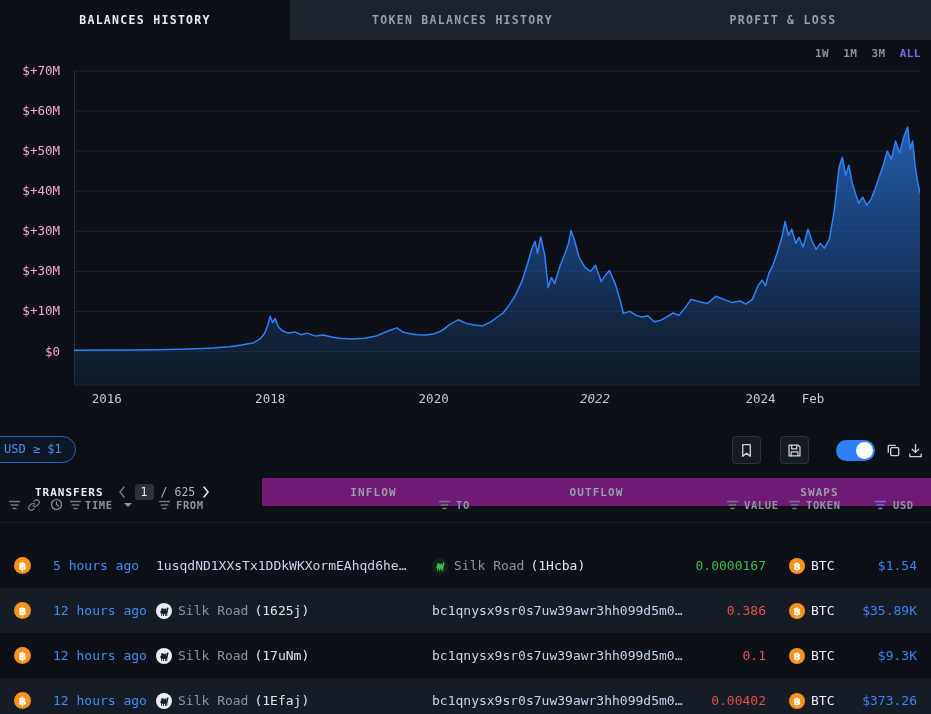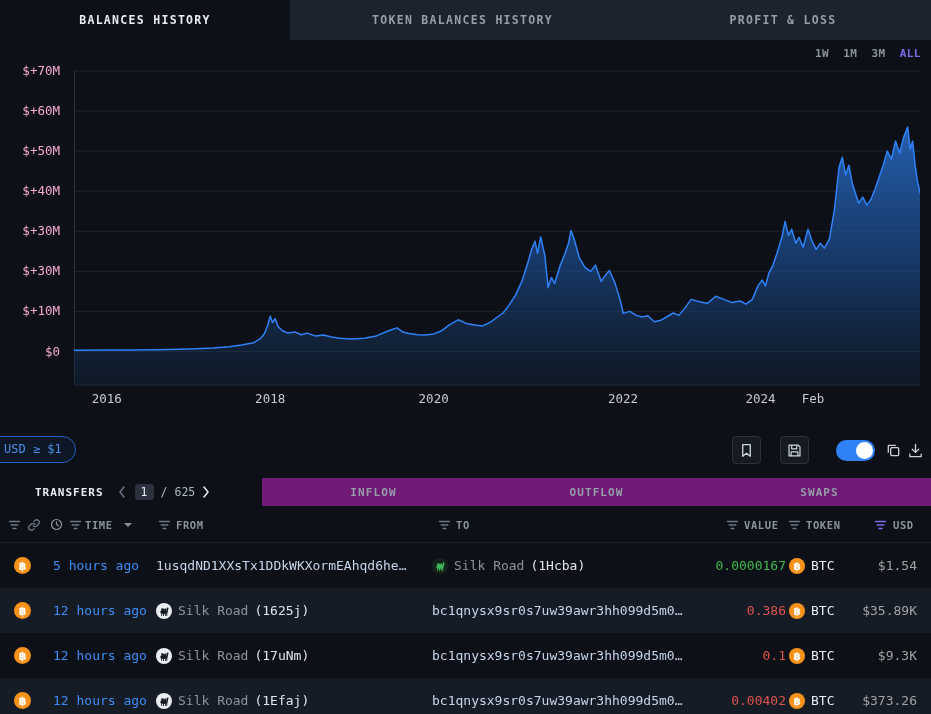--- a/index.html
+++ b/index.html
@@ -46,38 +46,38 @@
   .transfers-left { width:262px; background:#0d1117; display:flex; align-items:center; }
   .transfers-title { margin-left:35px; font-size:11px; font-weight:bold; letter-spacing:1px; color:#e8edf2; }
   .pager { display:flex; align-items:center; gap:7px; margin-left:14px; }
   .pg-chev { width:10px; height:14px; display:flex; align-items:center; cursor:pointer; }
   .pg-num { background:#2b323d; border-radius:3px; padding:1px 6px; font-size:11.5px; color:#e8edf2; }
   .pg-total { font-size:11.5px; color:#aeb8c2; }
   .flow-tab { flex:1; background:#701a75; display:flex; align-items:center; justify-content:center;
           font-size:11px; font-weight:bold; letter-spacing:1.1px; color:#959fab; cursor:pointer; }
 
   
-  .thead { position:absolute; top:506px; left:0; width:931px; height:37px;
+  .thead { position:absolute; top:486px; left:0; width:931px; height:37px;
            border-bottom:1px solid #1b212b; font-size:10.5px; font-weight:bold;
            letter-spacing:.6px; color:#8b949e; }
   .th { position:absolute; top:0; height:37px; display:flex; align-items:center; gap:5px; }
   .sort-svg { stroke:#6b7685; }
   .sort-svg.purple { stroke:#7b6be8; }
   #table-body { position:absolute; top:543px; left:0; width:931px; }
   .row { position:relative; width:931px; height:45px; background:#0d1117; }
   .row.alt { background:#161c26; }
   .cell { position:absolute; top:0; height:45px; display:flex; align-items:center;
           font-size:13px; white-space:nowrap; }
   .c-chain { left:14px; }
   .c-time { left:53px; color:#3d8df5; cursor:pointer; }
   .c-from { left:156px; }
   .c-to   { left:432px; }
-  .c-value{ right:145px; justify-content:flex-end; }
+  .c-value{ right:165px; justify-content:flex-end; }
   .c-token{ left:789px; gap:6px; color:#e6edf3; cursor:pointer; }
-  .c-usd  { right:14px; justify-content:flex-end; color:#a3a3a3; }
+  .c-usd  { right:14px; justify-content:flex-end; color:#3b82f6; }
   .val-in  { color:#3fb950; }
   .val-out { color:#e0524e; }
   .addr { color:#c6d5ea; cursor:pointer; }
   .ent { display:flex; align-items:center; gap:6px; cursor:pointer; }
   .ent-name { color:#8b949e; }
   .ent-tag { color:#dfe6ec; }
   .caret-down { width:0; height:0; border-left:4px solid transparent; border-right:4px solid transparent;
                 border-top:4px solid #8b949e; display:inline-block; }
 </style>
 </head>
@@ -126,21 +126,21 @@
       <div class="ytick" style="top: 223.286px; padding-right: 6px;">$+30M</div>
       <div class="ytick" style="top: 183.214px; padding-right: 6px;">$+40M</div>
       <div class="ytick" style="top: 143.143px; padding-right: 6px;">$+50M</div>
       <div class="ytick" style="top: 103.071px; padding-right: 6px;">$+60M</div>
       <div class="ytick" style="top: 63px; padding-right: 6px;">$+70M</div>
     </div>
   <div id="x-labels">
       <div class="xtick" style="left: 61.6957px;">2016</div>
       <div class="xtick" style="left: 225.174px;">2018</div>
       <div class="xtick" style="left: 388.652px;">2020</div>
-      <div class="xtick" style="left: 578px;">2022</div>
+      <div class="xtick" style="left: 550px; font-style: italic;">2022</div>
       <div class="xtick" style="left: 715.609px;">2024</div>
       <div class="xtick" style="left: 768px;">Feb</div>
     </div>
 
   <div class="chip">USD ≥ $1</div>
 
   <div class="icon-btn" style="left:732px;">
     <svg width="17" height="17" viewBox="0 0 18 18" fill="none" stroke="#cfd6dd" stroke-width="1.4" stroke-linejoin="round">
       <path d="M5 2.8h8v12.4l-4-3.4-4 3.4z"></path>
     </svg>

